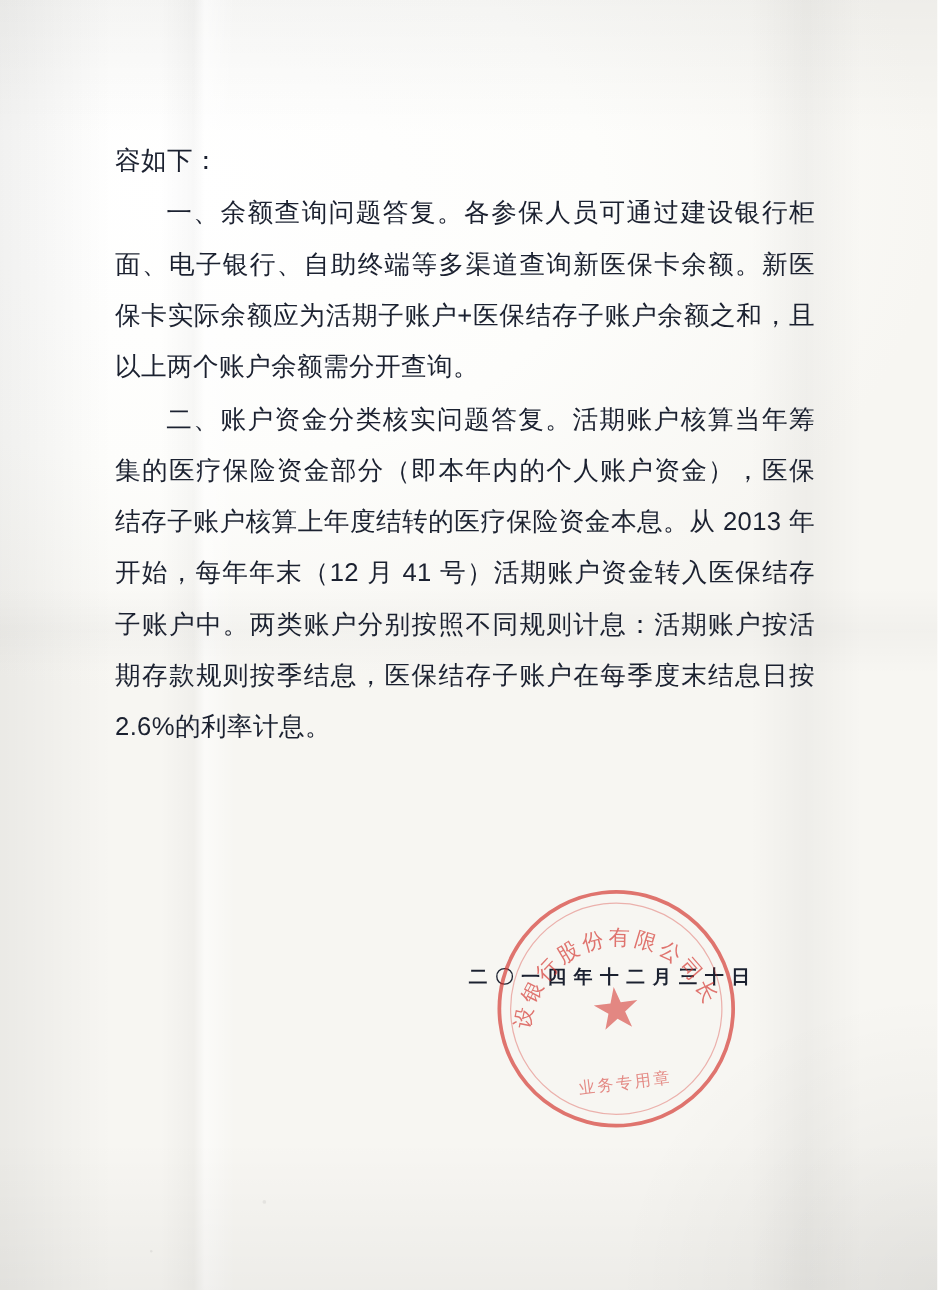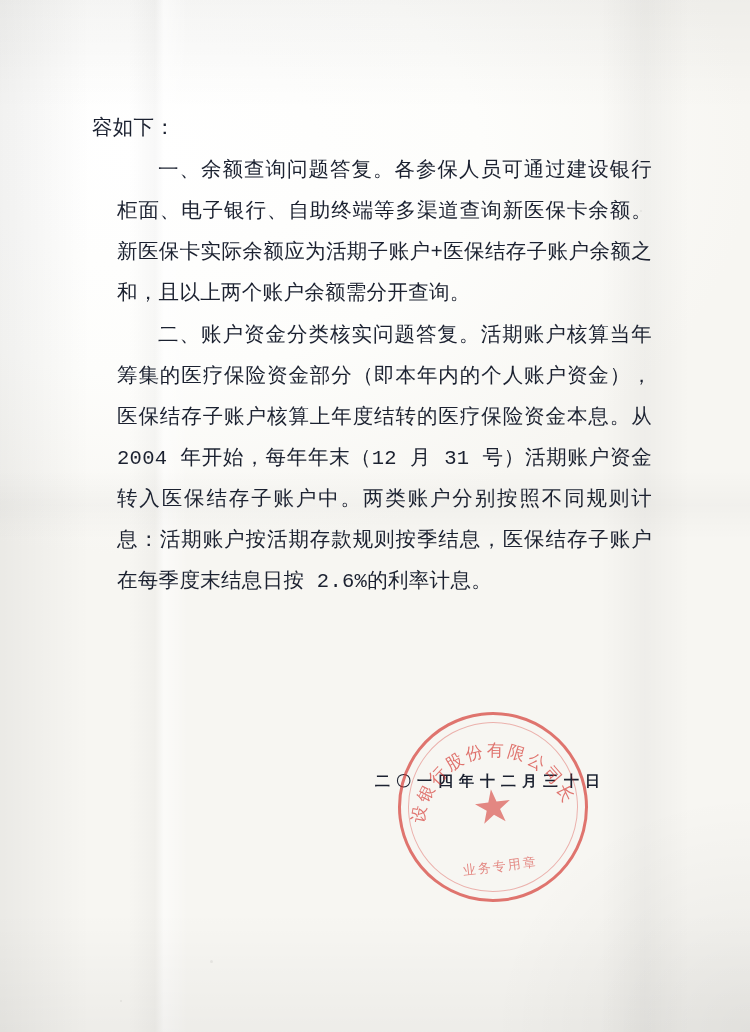--- a/index.html
+++ b/index.html
@@ -68,25 +68,24 @@
   }
 
   .para {
     font-size: 20.5px;
     line-height: 41px;
     color: #1b2130;
     letter-spacing: 0.3px;
     text-align: justify;
     text-justify: inter-ideograph;
     margin: 0 0 1px 0;
-    font-family: Liberation Mono, monospace;
+    font-family: Liberation Sans, sans-serif;
   }
   .para.indent {
     text-indent: 2em;
-    margin-left: 25px;
   }
   .para.lead {
     text-indent: 0;
   }
 
   
   #date-line {
     position: absolute;
     left: 92px;
     top: 772px;
@@ -176,21 +175,21 @@
   <div class="crease bottomshade"></div>
   <div class="crease corner"></div>
 
   <div class="speckle" style="left:210px; top:960px; width:3px; height:3px;"></div>
   <div class="speckle" style="left:640px; top:210px; width:2px; height:2px;"></div>
   <div class="speckle" style="left:120px; top:1000px; width:2px; height:2px;"></div>
 
   <div id="doc-body">
     <p class="para lead">容如下：</p>
     <p class="para indent">一、余额查询问题答复。各参保人员可通过建设银行柜面、电子银行、自助终端等多渠道查询新医保卡余额。新医保卡实际余额应为活期子账户+医保结存子账户余额之和，且以上两个账户余额需分开查询。</p>
-    <p class="para indent">二、账户资金分类核实问题答复。活期账户核算当年筹集的医疗保险资金部分（即本年内的个人账户资金），医保结存子账户核算上年度结转的医疗保险资金本息。从 2004 年开始，每年年末（12 月 31 号）活期账户资金转入医保结存子账户中。两类账户分别按照不同规则计息：活期账户按活期存款规则按季结息，医保结存子账户在每季度末结息日按 2.6%的利率计息。</p>
+    <p class="para indent">二、账户资金分类核实问题答复。活期账户核算当年筹集的医疗保险资金部分（即本年内的个人账户资金），医保结存子账户核算上年度结转的医疗保险资金本息。从 2013 年开始，每年年末（12 月 41 号）活期账户资金转入医保结存子账户中。两类账户分别按照不同规则计息：活期账户按活期存款规则按季结息，医保结存子账户在每季度末结息日按 2.6%的利率计息。</p>
   </div>
 
   <div id="date-line">二〇一四年十二月三十日</div>
 
   <div id="seal">
     <div class="ring"></div>
     <div class="ring inner"></div>
     <svg viewBox="0 0 190 190">
       <defs>
         <path id="sealArc" d="M 24,104 A 72,72 0 0 1 166,104"></path>

